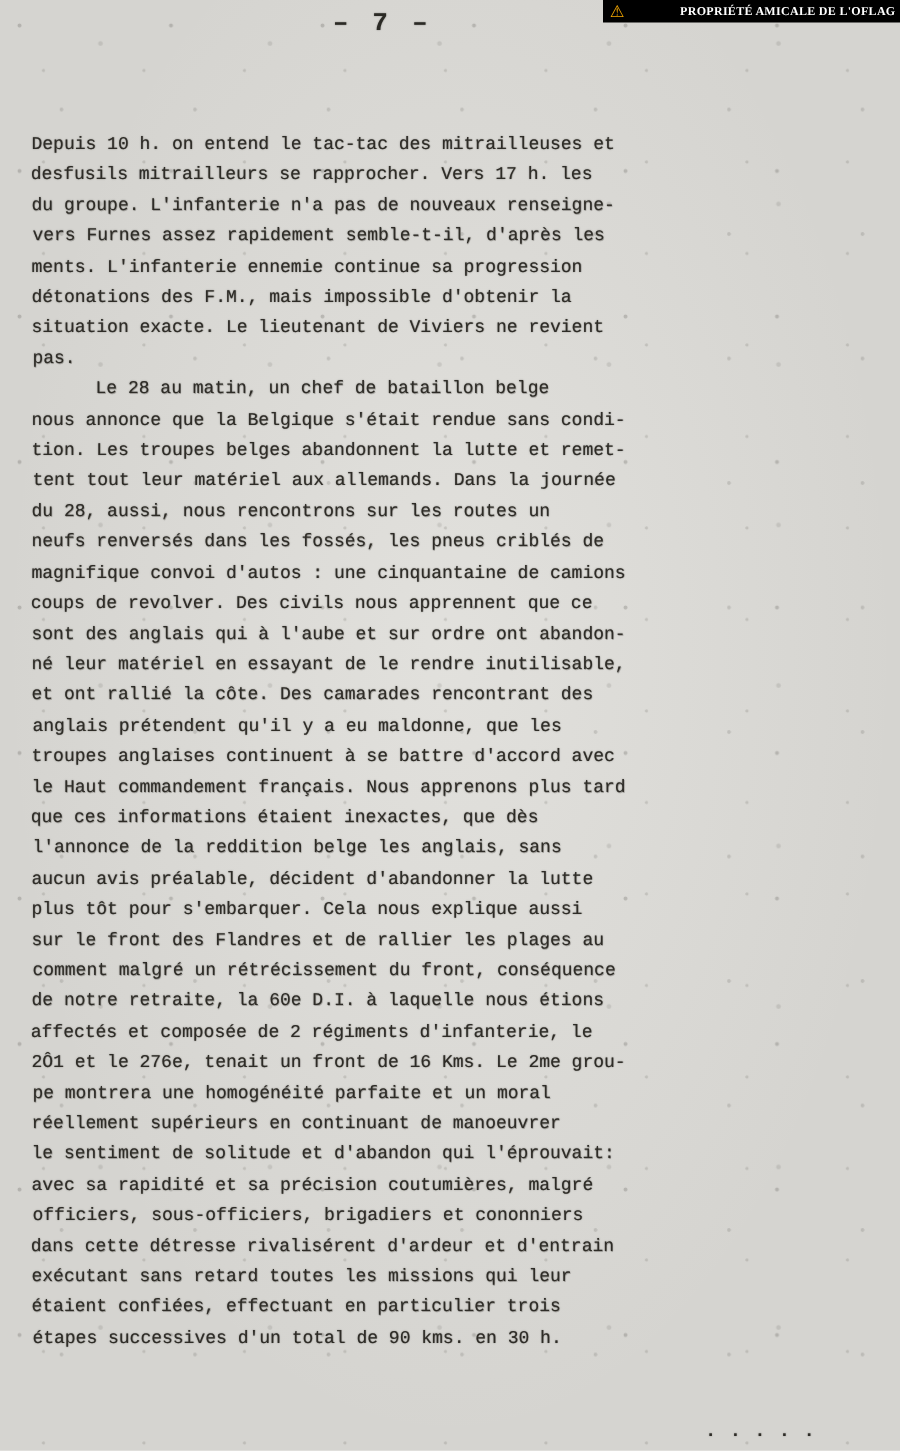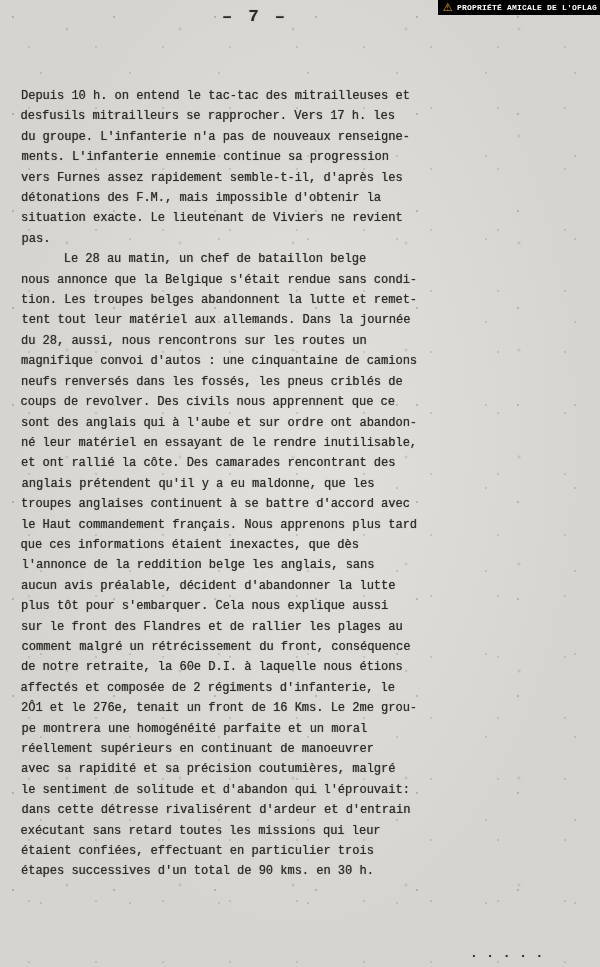--- a/index.html
+++ b/index.html
@@ -32,26 +32,27 @@
     box-sizing: border-box;
   }
   .warn-icon {
     color: #f5a800;
     font-family: "DejaVu Sans", sans-serif;
     font-size: 11px; line-height: 11px;
     text-shadow: 0 1px 1px rgba(0,0,0,.8);
   }
   .warn-text {
     color: #ffffff;
-    font-family: Liberation Mono, monospace;
+    font-family: Liberation Serif, serif;
     font-weight: bold;
     font-size: 8px; line-height: 9px;
     letter-spacing: .2px;
     white-space: nowrap;
     text-shadow: 0 1px 1px rgba(0,0,0,.9);
+    margin-left: 33px;
   }
   .page-number {
     position: absolute; top: 7px; left: 0; width: 100%;
     text-align: center;
     transform: translateX(-45px);
     font-size: 17px; font-weight: bold;
     letter-spacing: 3px;
     color: #2b2a25;
     text-shadow: 0 0 1px rgba(40,38,33,.6);
   }
@@ -84,52 +85,53 @@
     <span class="warn-icon">⚠</span>
     <span class="warn-text">PROPRIÉTÉ AMICALE DE L'OFLAG</span>
   </div>
 
   <div class="page-number">– 7 –</div>
 
   <div class="body-text">
       <div class="line">Depuis 10 h. on entend le tac-tac des mitrailleuses et</div>
       <div class="line">desfusils mitrailleurs se rapprocher. Vers 17 h. les</div>
       <div class="line">du groupe. L'infanterie n'a pas de nouveaux renseigne-</div>
+      <div class="line">vers Furnes assez rapidement semble-t-il, d'après les</div>
       <div class="line">ments. L'infanterie ennemie continue sa progression</div>
-      <div class="line">vers Furnes assez rapidement semble-t-il, d'après les</div>
       <div class="line">détonations des F.M., mais impossible d'obtenir la</div>
       <div class="line">situation exacte. Le lieutenant de Viviers ne revient</div>
       <div class="line">pas.</div>
       <div class="line">      Le 28 au matin, un chef de bataillon belge</div>
       <div class="line">nous annonce que la Belgique s'était rendue sans condi-</div>
       <div class="line">tion. Les troupes belges abandonnent la lutte et remet-</div>
       <div class="line">tent tout leur matériel aux allemands. Dans la journée</div>
       <div class="line">du 28, aussi, nous rencontrons sur les routes un</div>
+      <div class="line">neufs renversés dans les fossés, les pneus criblés de</div>
       <div class="line">magnifique convoi d'autos : une cinquantaine de camions</div>
-      <div class="line">neufs renversés dans les fossés, les pneus criblés de</div>
       <div class="line">coups de revolver. Des civils nous apprennent que ce</div>
       <div class="line">sont des anglais qui à l'aube et sur ordre ont abandon-</div>
       <div class="line">né leur matériel en essayant de le rendre inutilisable,</div>
       <div class="line">et ont rallié la côte. Des camarades rencontrant des</div>
       <div class="line">anglais prétendent qu'il y a eu maldonne, que les</div>
       <div class="line">troupes anglaises continuent à se battre d'accord avec</div>
       <div class="line">le Haut commandement français. Nous apprenons plus tard</div>
       <div class="line">que ces informations étaient inexactes, que dès</div>
       <div class="line">l'annonce de la reddition belge les anglais, sans</div>
       <div class="line">aucun avis préalable, décident d'abandonner la lutte</div>
       <div class="line">plus tôt pour s'embarquer. Cela nous explique aussi</div>
       <div class="line">sur le front des Flandres et de rallier les plages au</div>
       <div class="line">comment malgré un rétrécissement du front, conséquence</div>
       <div class="line">de notre retraite, la 60e D.I. à laquelle nous étions</div>
       <div class="line">affectés et composée de 2 régiments d'infanterie, le</div>
       <div class="line">2Ô1 et le 276e, tenait un front de 16 Kms. Le 2me grou-</div>
       <div class="line">pe montrera une homogénéité parfaite et un moral</div>
       <div class="line">réellement supérieurs en continuant de manoeuvrer</div>
+      <div class="line">le sentiment de solitude et d'abandon qui l'éprouvait:</div>
       <div class="line">avec sa rapidité et sa précision coutumières, malgré</div>
-      <div class="line">le sentiment de solitude et d'abandon qui l'éprouvait:</div>
+      <div class="line">officiers, sous-officiers, brigadiers et cononniers</div>
       <div class="line">dans cette détresse rivalisérent d'ardeur et d'entrain</div>
       <div class="line">exécutant sans retard toutes les missions qui leur</div>
       <div class="line">étaient confiées, effectuant en particulier trois</div>
       <div class="line">étapes successives d'un total de 90 kms. en 30 h.</div>
     </div>
 
   <div class="footer-dots">. . . . .</div>
 
 </div>
 

